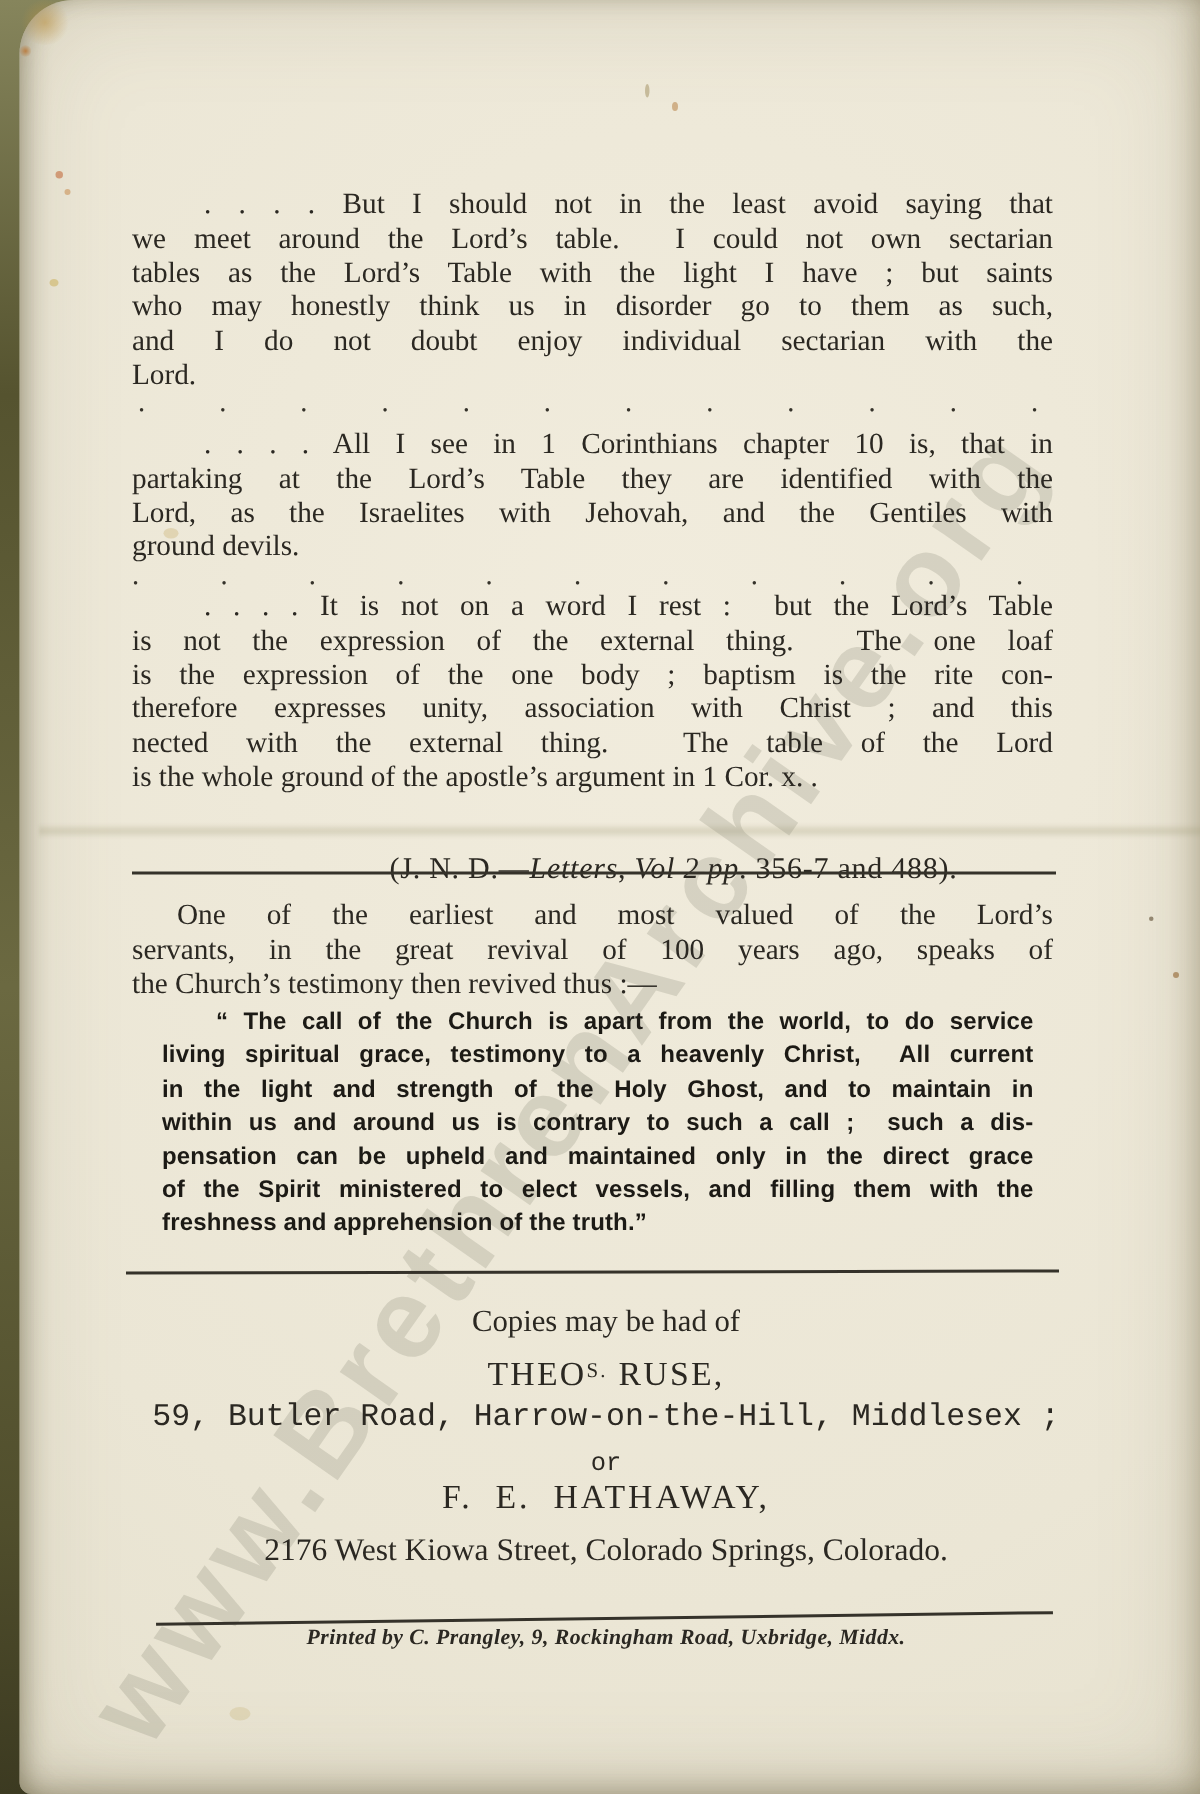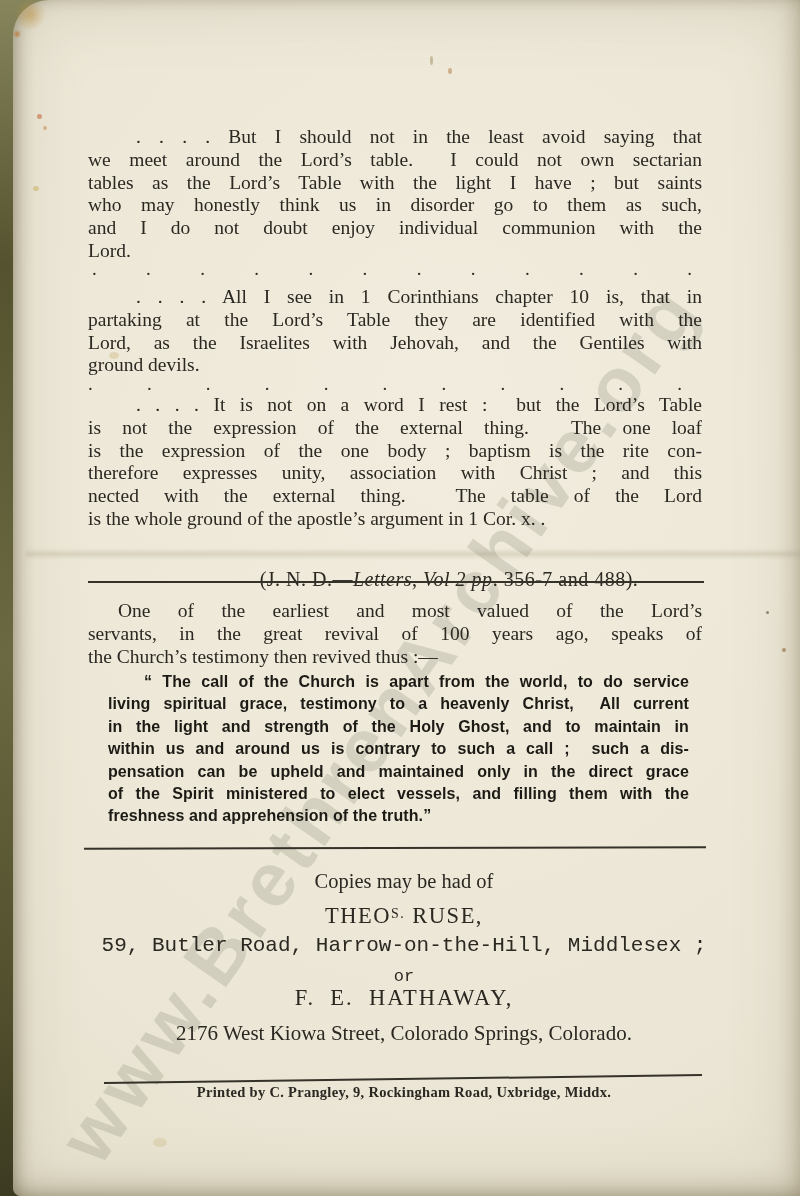--- a/index.html
+++ b/index.html
@@ -63,21 +63,21 @@
   #rule2{left:84px;top:847px;width:622px;transform:rotate(-.12deg);}
   #rule3{left:104px;top:1078px;width:598px;transform:rotate(-.75deg);height:1.6px;}
   .center-line{position:absolute;left:40px;width:728px;text-align:center;color:var(--ink);}
   #copies{top:870px;font-size:20.5px;}
   #name1{top:903px;font-size:22.5px;letter-spacing:1.5px;}
   #name1 .sup{font-size:.62em;position:relative;top:-.38em;}
   #address1{top:934px;font-size:21px;font-family:Liberation Mono, monospace;}
   #or{top:967px;font-size:17px;font-family:Liberation Mono, monospace;}
   #name2{top:985px;font-size:22.5px;letter-spacing:2px;}
   #address2{top:1021px;font-size:21px;}
-  #printer{top:1084px;font-size:14.5px;font-weight:bold;letter-spacing:.3px;}
+  #printer{top:1084px;font-size:14.5px;font-style:italic;font-weight:bold;letter-spacing:.3px;}
   #crease{
     position:absolute;left:13px;top:549px;width:787px;height:10px;
     background:linear-gradient(to bottom,transparent,rgba(160,152,120,.30) 50%,transparent);
     filter:blur(1px);
   }
   .speck{position:absolute;border-radius:50%;}
   #stain1{left:648px;top:78px;width:34px;height:30px;border-radius:50%;
     background:radial-gradient(circle,rgba(190,148,66,.55) 0%,rgba(190,148,66,0) 70%);}
   #stain2{left:763px;top:628px;width:8px;height:8px;border-radius:50%;
     background:radial-gradient(circle,rgba(184,110,40,.75) 0%,rgba(184,110,40,0) 75%);}
@@ -109,21 +109,21 @@
   <div id="sp9" class="speck"></div>
 </div>
 
 <div id="watermark">www.BrethrenArchive.org</div>
 
 <div id="p1" class="block">
   <div class="line first">. . . .  But I should not in the least avoid saying that</div>
   <div class="line">we meet around the Lord’s table.&nbsp; I could not own sectarian</div>
   <div class="line">tables as the Lord’s Table with the light I have ; but saints</div>
   <div class="line">who may honestly think us in disorder go to them as such,</div>
-  <div class="line">and I do not doubt enjoy individual communion with the</div>
+  <div class="line">and I do not doubt enjoy individual sectarian with the</div>
   <div class="line last">Lord.</div>
 </div>
 
 <div id="dotrow1" class="dotrow">. . . . . . . . . . . .</div>
 
 <div id="p2" class="block">
   <div class="line first">. . . .  All I see in 1 Corinthians chapter 10 is, that in</div>
   <div class="line">partaking at the Lord’s Table they are identified with the</div>
   <div class="line">Lord, as the Israelites with Jehovah, and the Gentiles with</div>
   <div class="line last">ground devils.</div>

